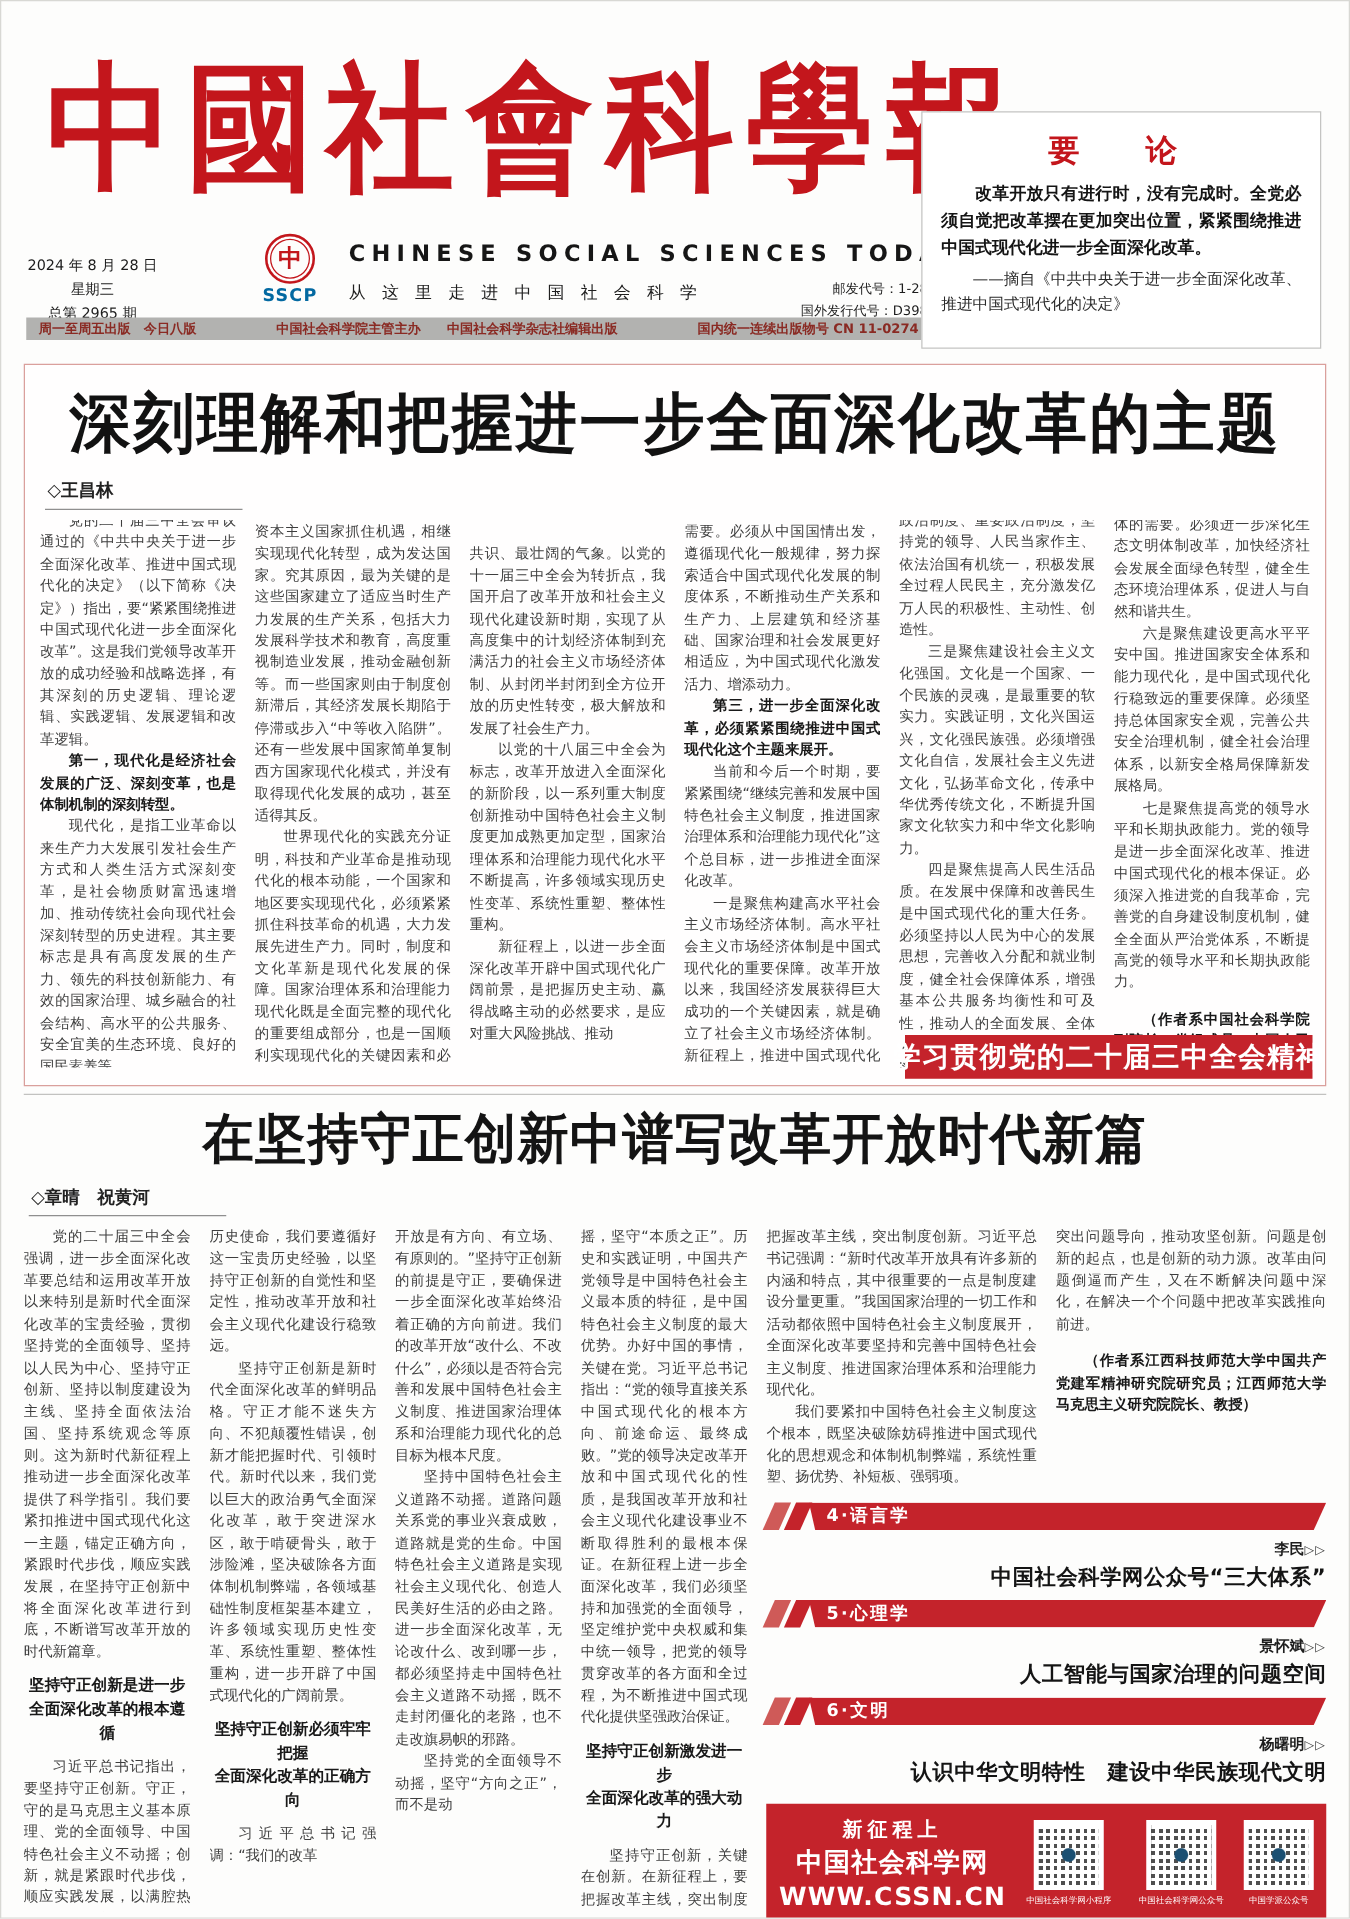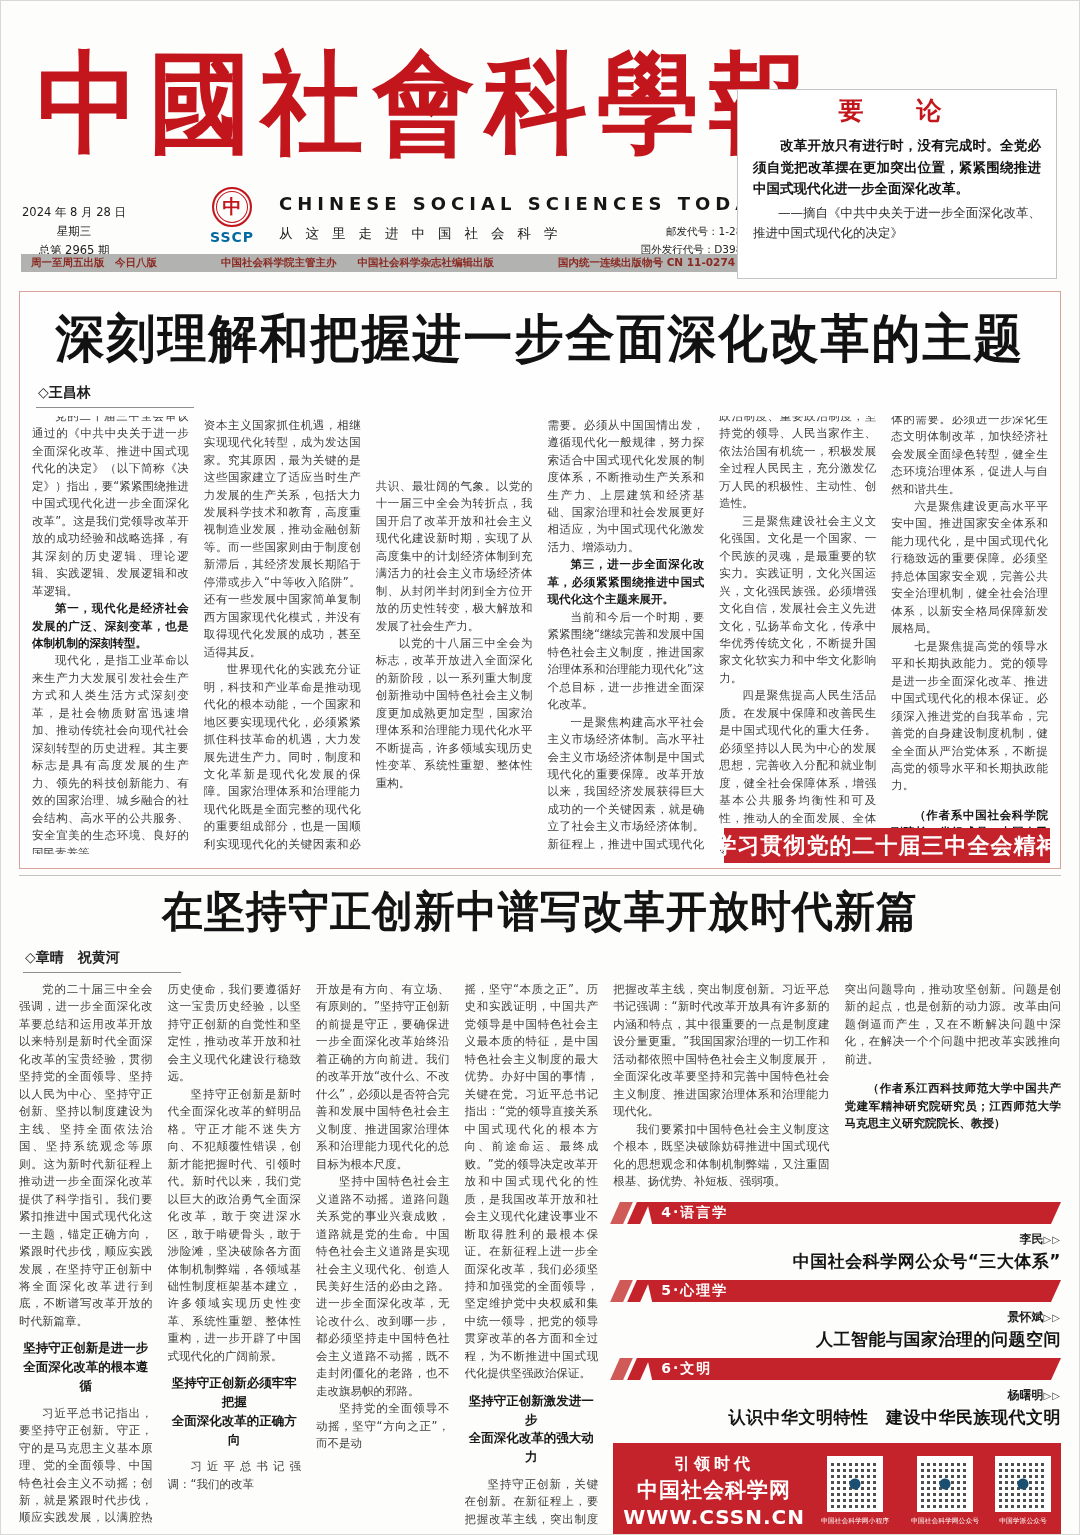--- a/index.html
+++ b/index.html
@@ -15,21 +15,21 @@
   .mh-logo-circle { width:40px; height:40px; margin:0 auto; border:2px solid #c3161c; border-radius:50%; display:flex; align-items:center; justify-content:center; box-shadow:inset 0 0 0 2px #fff, inset 0 0 0 3px #c3161c; }
   .mh-logo-glyph { color:#c3161c; font-weight:bold; font-size:19px; font-family:"DejaVu Serif",serif; }
   .mh-logo-text { color:#0369a1; font-weight:bold; font-size:14px; letter-spacing:1px; margin-top:2px; }
   .mh-english { position:absolute; left:278px; top:192px; }
   .mh-en1 { font-size:18px; font-weight:bold; letter-spacing:5px; color:#161616; white-space:nowrap; }
   .mh-en2 { font-size:13.5px; letter-spacing:13px; color:#202020; margin-top:11px; white-space:nowrap; }
   .mh-codes { position:absolute; left:600px; top:222px; width:148px; text-align:right; font-size:10.5px; line-height:1.7; color:#1d1d1d; }
   .mh-bar { position:absolute; left:20px; top:253px; width:724px; height:18px; background:#b2b2b0; display:flex; align-items:center; justify-content:space-between; padding:0 10px; font-size:10.5px; font-weight:bold; color:#8a2a23; white-space:nowrap; }
 
   
-  .yaolun { position:absolute; right:22px; top:88px; width:320px; height:190px; border:1px solid #c4c4c2; background:#fff; padding:4px 15px; }
+  .yaolun { position:absolute; right:22px; top:88px; width:320px; height:190px; border:1px solid #c4c4c2; background:#fff; padding:14px 15px; }
   .yaolun-title { text-align:center; color:#c3161c; font-size:25px; font-weight:900; letter-spacing:14px; margin-bottom:8px; }
   .yaolun-body { font-size:13.5px; font-weight:bold; line-height:1.6; color:#141414; text-align:justify; text-indent:2em; }
   .yaolun-src { font-family:"DejaVu Serif","Liberation Serif",serif; font-size:12.5px; line-height:1.6; color:#2a2a2a; text-align:justify; text-indent:2em; margin-top:3px; }
 
   
   .article1 { position:relative; margin:10px 18px 0; border:1px solid #daa09c; background:#fffefe; padding:10px 12px 42px; height:578px; }
   .a1-headline { text-align:center; font-size:49px; font-weight:900; letter-spacing:2px; color:#121212; transform:scaleY(1.05); margin:4px 0 10px; white-space:nowrap; }
   .byline { width:158px; font-family:"DejaVu Serif","Liberation Serif",serif; font-size:14px; font-weight:bold; color:#222; border-bottom:1px solid #8f8f8f; padding:2px 2px 5px; margin:2px 0 8px 4px; }
   .cols { display:flex; gap:15px; overflow:hidden; }
   .a1 .cols { height:438px;align-items:center; }
@@ -123,20 +123,21 @@
           <p class="hi">第一，现代化是经济社会发展的广泛、深刻变革，也是体制机制的深刻转型。</p>
           <p class="">现代化，是指工业革命以来生产力大发展引发社会生产方式和人类生活方式深刻变革，是社会物质财富迅速增加、推动传统社会向现代社会深刻转型的历史进程。其主要标志是具有高度发展的生产力、领先的科技创新能力、有效的国家治理、城乡融合的社会结构、高水平的公共服务、安全宜美的生态环境、良好的国民素养等。</p>
         </div>
         <div class="col">
           <p class="cont">中，西欧、北美诸国、日本等资本主义国家抓住机遇，相继实现现代化转型，成为发达国家。究其原因，最为关键的是这些国家建立了适应当时生产力发展的生产关系，包括大力发展科学技术和教育，高度重视制造业发展，推动金融创新等。而一些国家则由于制度创新滞后，其经济发展长期陷于停滞或步入“中等收入陷阱”。还有一些发展中国家简单复制西方国家现代化模式，并没有取得现代化发展的成功，甚至适得其反。</p>
           <p class="">世界现代化的实践充分证明，科技和产业革命是推动现代化的根本动能，一个国家和地区要实现现代化，必须紧紧抓住科技革命的机遇，大力发展先进生产力。同时，制度和文化革新是现代化发展的保障。国家治理体系和治理能力现代化既是全面完整的现代化的重要组成部分，也是一国顺利实现现代化的关键因素和必要条件。</p>
         </div>
         <div class="col">
           <p class="cont">共识、最壮阔的气象。以党的十一届三中全会为转折点，我国开启了改革开放和社会主义现代化建设新时期，实现了从高度集中的计划经济体制到充满活力的社会主义市场经济体制、从封闭半封闭到全方位开放的历史性转变，极大解放和发展了社会生产力。</p>
           <p class="">以党的十八届三中全会为标志，改革开放进入全面深化的新阶段，以一系列重大制度创新推动中国特色社会主义制度更加成熟更加定型，国家治理体系和治理能力现代化水平不断提高，许多领域实现历史性变革、系统性重塑、整体性重构。</p>
+          <p class="">新征程上，以进一步全面深化改革开辟中国式现代化广阔前景，是把握历史主动、赢得战略主动的必然要求，是应对重大风险挑战、推动</p>
         </div>
         <div class="col">
           <p class="cont">党和国家事业行稳致远的迫切需要。必须从中国国情出发，遵循现代化一般规律，努力探索适合中国式现代化发展的制度体系，不断推动生产关系和生产力、上层建筑和经济基础、国家治理和社会发展更好相适应，为中国式现代化激发活力、增添动力。</p>
           <p class="hi">第三，进一步全面深化改革，必须紧紧围绕推进中国式现代化这个主题来展开。</p>
           <p class="">当前和今后一个时期，要紧紧围绕“继续完善和发展中国特色社会主义制度，推进国家治理体系和治理能力现代化”这个总目标，进一步推进全面深化改革。</p>
           <p class="">一是聚焦构建高水平社会主义市场经济体制。高水平社会主义市场经济体制是中国式现代化的重要保障。改革开放以来，我国经济发展获得巨大成功的一个关键因素，就是确立了社会主义市场经济体制。新征程上，推进中国式现代化建设，必须把构建高水平</p>
         </div>
         <div class="col">
           <p class="cont">政治制度、重要政治制度，坚持党的领导、人民当家作主、依法治国有机统一，积极发展全过程人民民主，充分激发亿万人民的积极性、主动性、创造性。</p>
           <p class="">三是聚焦建设社会主义文化强国。文化是一个国家、一个民族的灵魂，是最重要的软实力。实践证明，文化兴国运兴，文化强民族强。必须增强文化自信，发展社会主义先进文化，弘扬革命文化，传承中华优秀传统文化，不断提升国家文化软实力和中华文化影响力。</p>
@@ -178,21 +179,21 @@
           <div class="col">
             <p class="cont">摇，坚守“本质之正”。历史和实践证明，中国共产党领导是中国特色社会主义最本质的特征，是中国特色社会主义制度的最大优势。办好中国的事情，关键在党。习近平总书记指出：“党的领导直接关系中国式现代化的根本方向、前途命运、最终成败。”党的领导决定改革开放和中国式现代化的性质，是我国改革开放和社会主义现代化建设事业不断取得胜利的最根本保证。在新征程上进一步全面深化改革，我们必须坚持和加强党的全面领导，坚定维护党中央权威和集中统一领导，把党的领导贯穿改革的各方面和全过程，为不断推进中国式现代化提供坚强政治保证。</p>
             <p class="hc">坚持守正创新激发进一步<br>全面深化改革的强大动力</p>
             <p class="">坚持守正创新，关键在创新。在新征程上，要把握改革主线，突出制度创新，在坚</p>
           </div>
         </div>
       <div class="a2-right">
         <div class="a2-rightcols" id="a2-right">
             <div class="col">
               <p class="cont">把握改革主线，突出制度创新。习近平总书记强调：“新时代改革开放具有许多新的内涵和特点，其中很重要的一点是制度建设分量更重。”我国国家治理的一切工作和活动都依照中国特色社会主义制度展开，全面深化改革要坚持和完善中国特色社会主义制度、推进国家治理体系和治理能力现代化。</p>
-              <p class="">我们要紧扣中国特色社会主义制度这个根本，既坚决破除妨碍推进中国式现代化的思想观念和体制机制弊端，又注重固根基、扬优势、补短板、强弱项。</p>
+              <p class="">我们要紧扣中国特色社会主义制度这个根本，既坚决破除妨碍推进中国式现代化的思想观念和体制机制弊端，系统性重塑、扬优势、补短板、强弱项。</p>
             </div>
             <div class="col">
               <p class="cont">突出问题导向，推动攻坚创新。问题是创新的起点，也是创新的动力源。改革由问题倒逼而产生，又在不断解决问题中深化，在解决一个个问题中把改革实践推向前进。</p>
               <p class="credit">（作者系江西科技师范大学中国共产党建军精神研究院研究员；江西师范大学马克思主义研究院院长、教授）</p>
             </div>
           </div>
         <div class="rail" id="rail">
             <div>
               <div class="rail-banner">
                 <div class="rail-chev1"></div>
@@ -216,21 +217,21 @@
                 <div class="rail-chev1"></div>
                 <div class="rail-chev2"></div>
                 <div class="rail-bar">6·文明</div>
               </div>
               <div class="rail-author"><span class="a-name">杨曙明</span><span class="arrows">▷▷</span></div>
               <div class="rail-title">认识中华文明特性　建设中华民族现代文明</div>
             </div>
           </div>
         <div class="cssn">
           <div class="cssn-left">
-            <div class="cssn-l1">引领时代</div>
+            <div class="cssn-l1">新征程上</div>
             <div class="cssn-l2">中国社会科学网</div>
             <div class="cssn-l3">WWW.CSSN.CN</div>
           </div>
           <div id="qr-group" style="display:flex; gap:10px;">
               <div class="qr-wrap">
                 <div class="qr">
                   <div class="qr-inner"></div>
                 </div>
                 <div class="qr-cap">中国社会科学网小程序</div>
               </div>

